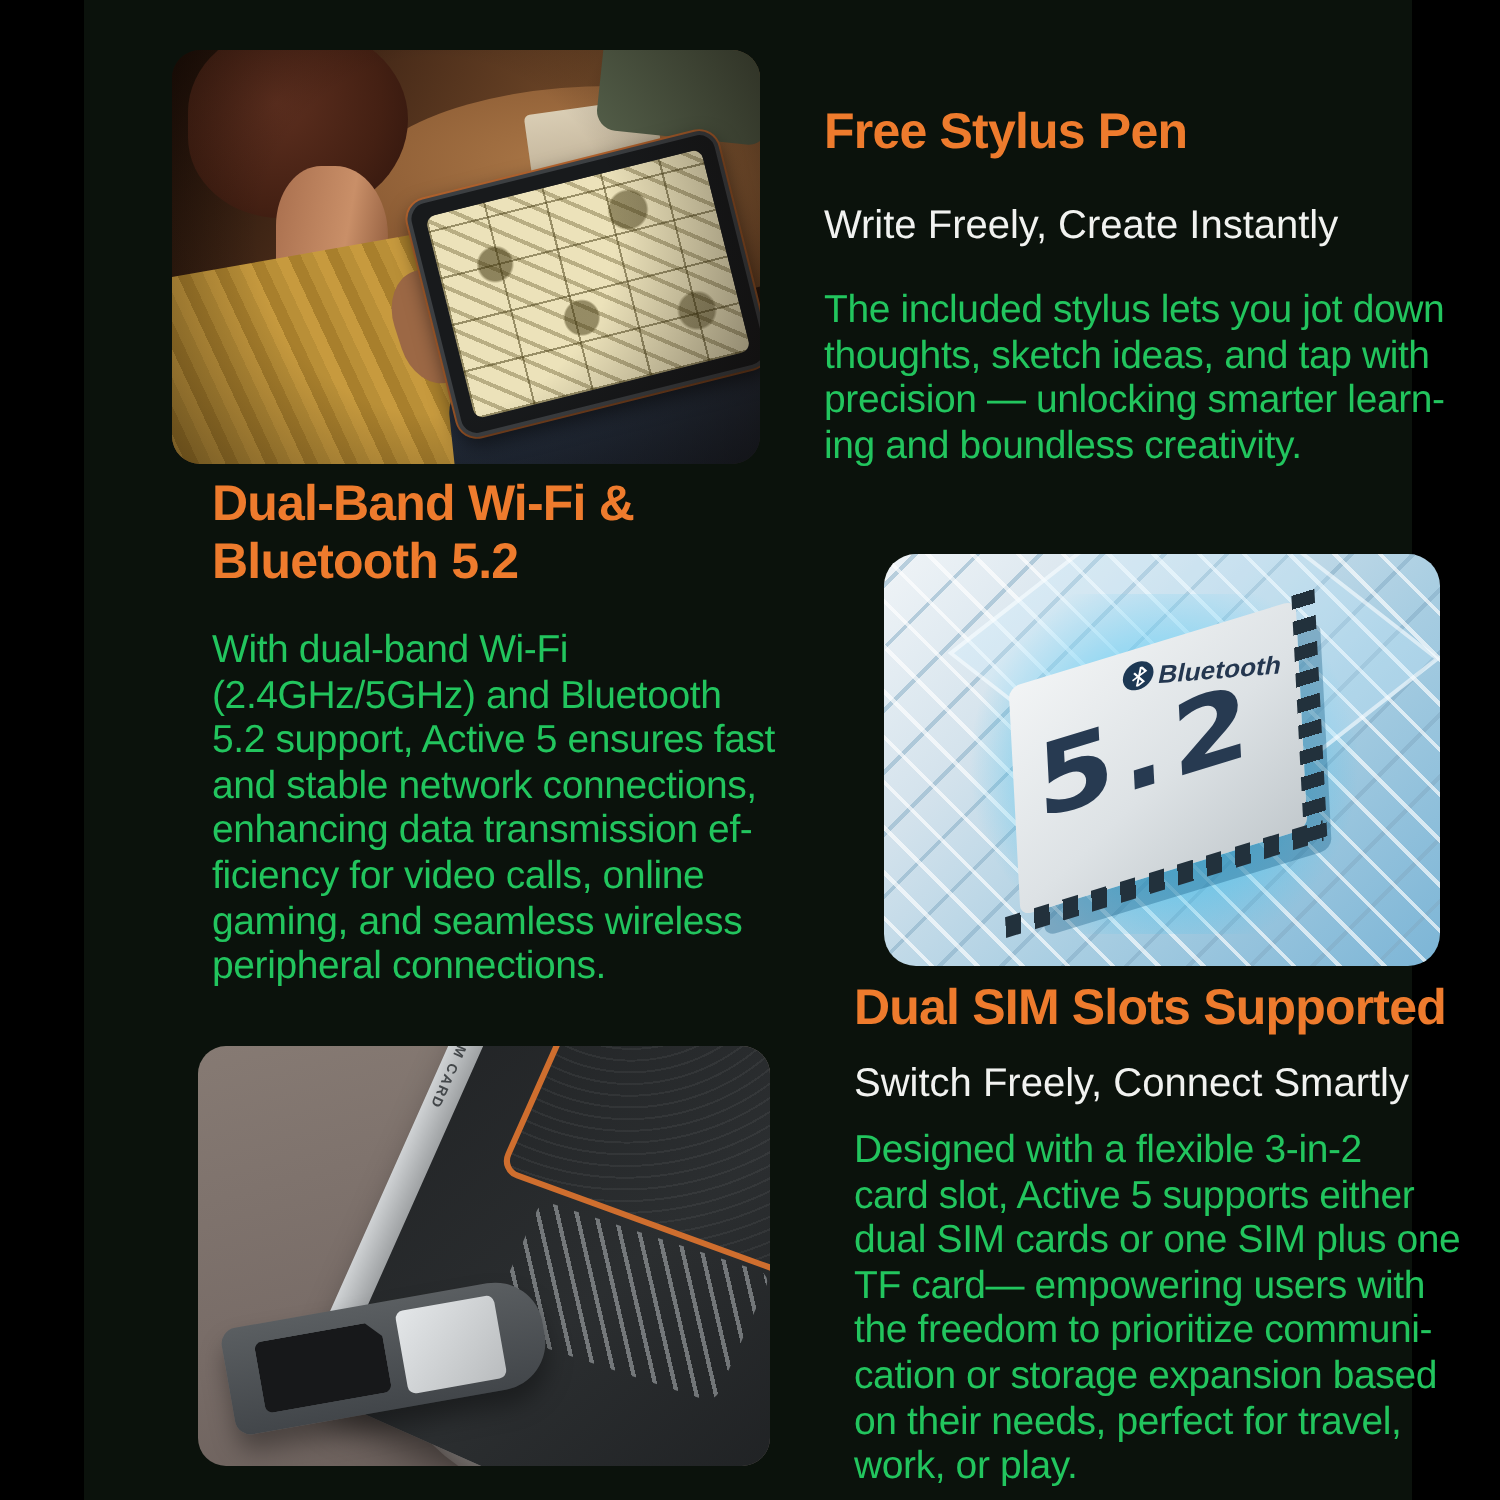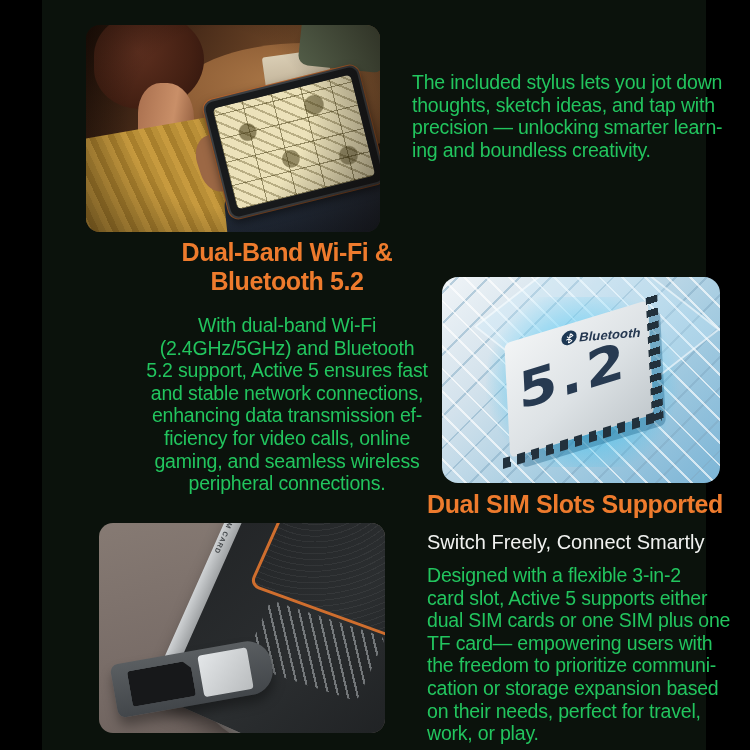--- a/index.html
+++ b/index.html
@@ -10,21 +10,21 @@
   
   .section{position:absolute;}
   .sec-title{margin:0;font-size:25px;font-weight:800;letter-spacing:-.4px;color:#ee7b2d;}
   .sec-sub{margin:0;font-size:20px;font-weight:400;color:#f1f2f0;}
   .sec-body{margin:0;font-size:19.5px;line-height:22.6px;color:#22c55e;white-space:pre-line;letter-spacing:-.2px;}
 
   #sec-stylus{left:370px;top:52px;width:335px;}
   #sec-stylus .sec-sub{margin-top:21px;}
   #sec-stylus .sec-body{margin-top:19px;}
 
-  #sec-wifi{left:80px;top:238px;width:330px;text-align:center;}
+  #sec-wifi{left:64px;top:238px;width:330px;}
   #sec-wifi .sec-sub{margin-top:11px;}
   #sec-wifi .sec-body{margin-top:18px;}
 
   #sec-sim{left:385px;top:490px;width:330px;}
   #sec-sim .sec-sub{margin-top:12px;}
   #sec-sim .sec-body{margin-top:10px;}
 
   
   .photo{position:absolute;left:44px;top:25px;width:294px;height:207px;border-radius:14px;overflow:hidden;
          background:linear-gradient(115deg,#1c0e07 0%,#4b2d1a 30%,#6d4627 55%,#3a2212 85%,#17100d 100%);}
@@ -129,20 +129,22 @@
       <div class="ph-scarf"></div>
       <div class="ph-jeans"></div>
       <div class="ph-hand"></div>
       <div class="ph-tablet">
         <div class="ph-screen"></div>
       </div>
       <div class="ph-vignette"></div>
     </figure>
 
     <section class="section" id="sec-stylus">
+      <h2 class="sec-title">Free Stylus Pen</h2>
+      <p class="sec-sub">Write Freely, Create Instantly</p>
       <p class="sec-body txt">The included stylus lets you jot down
 thoughts, sketch ideas, and tap with
 precision — unlocking smarter learn-
 ing and boundless creativity.</p>
     </section>
 
     <section class="section" id="sec-wifi">
       <h2 class="sec-title">Dual-Band Wi-Fi &amp; Bluetooth 5.2</h2>
       <p class="sec-body txt">With dual-band Wi-Fi
 (2.4GHz/5GHz) and Bluetooth

